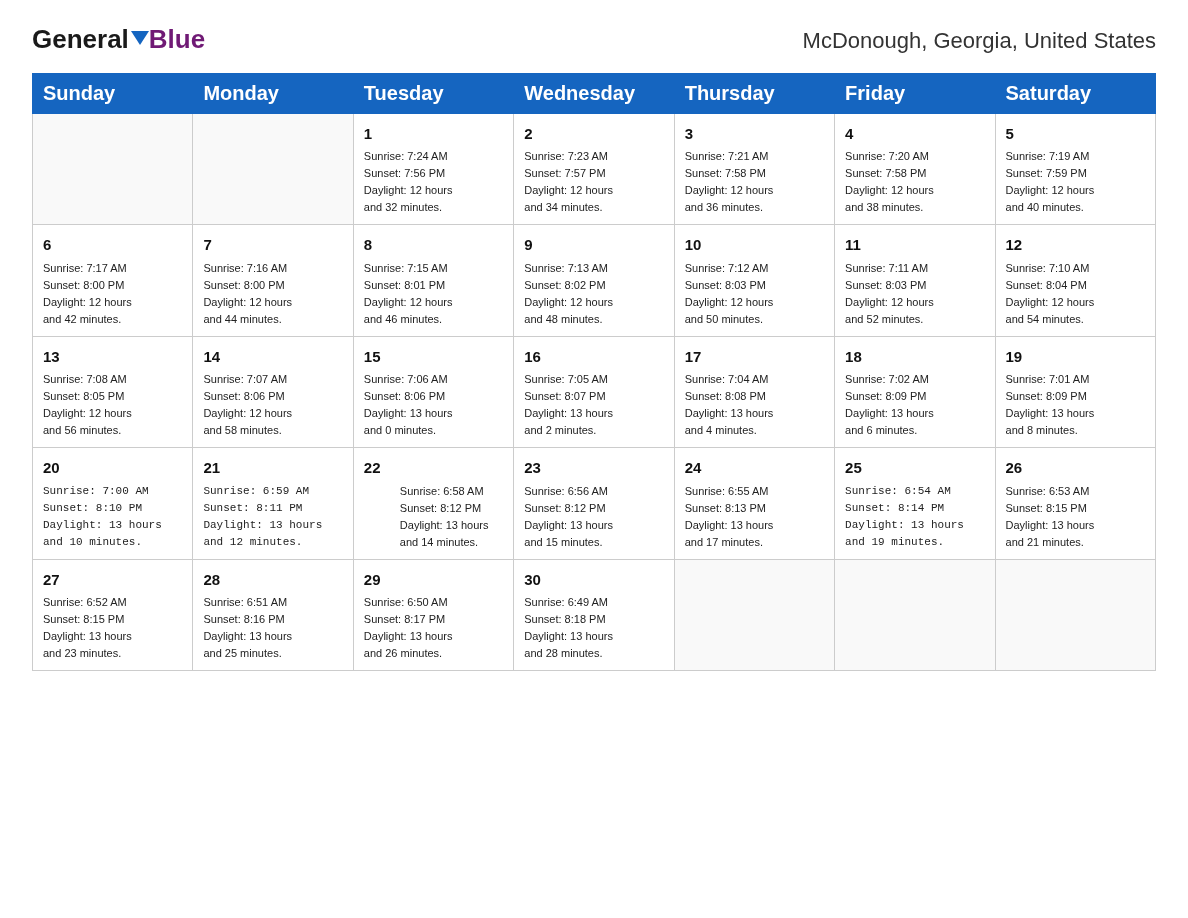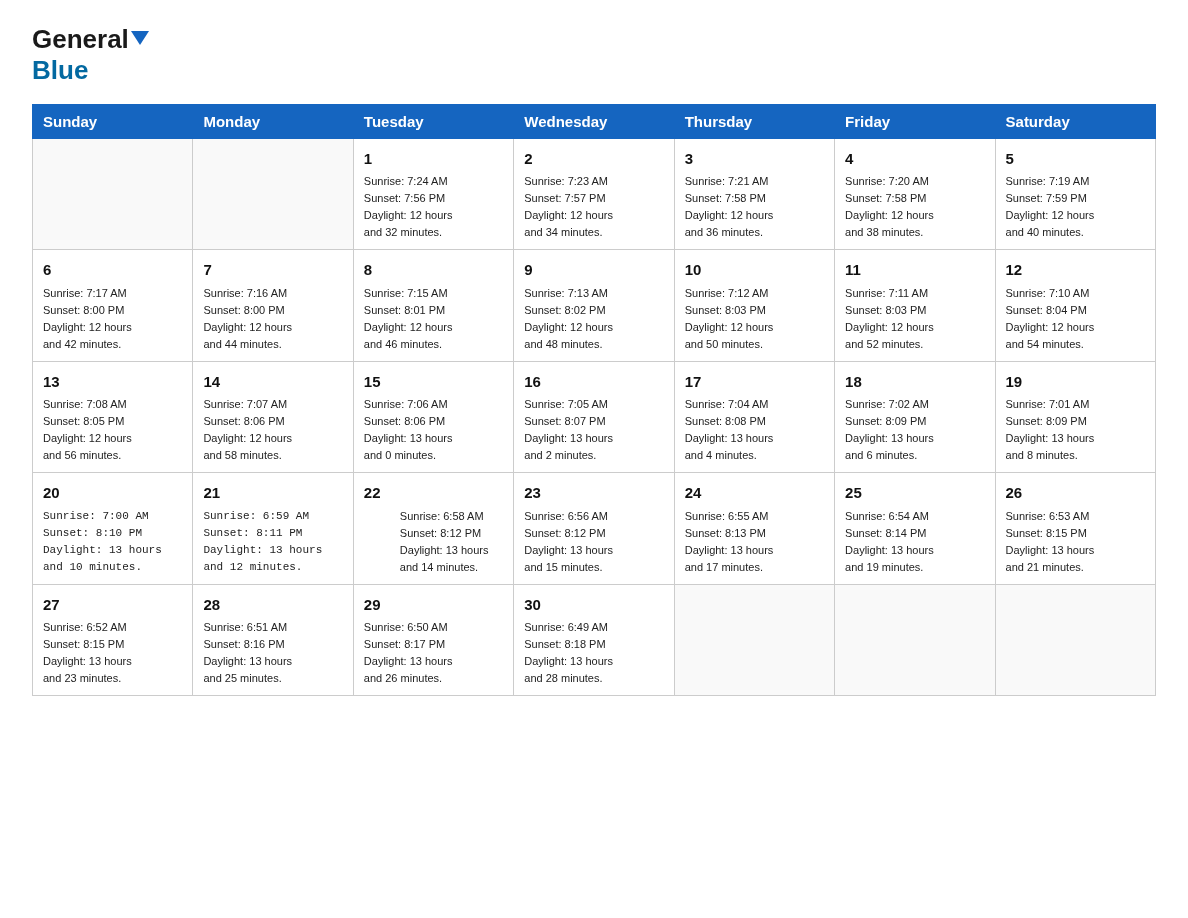--- a/index.html
+++ b/index.html
@@ -11,21 +11,20 @@
       min-height: 918px;
     }
     .header {
       display: flex;
       justify-content: space-between;
       align-items: flex-start;
       margin-bottom: 18px;
     }
     .logo {
       display: flex;
-      flex-direction: column;
       align-items: flex-start;
       justify-content: space-between;
     }
     .logo-triangle {
       display: inline-block;
       width: 0;
       height: 0;
       border-left: 9px solid transparent;
       border-right: 9px solid transparent;
       border-top: 14px solid #1565c0;
@@ -49,21 +48,21 @@
       margin-top: 4px;
     }
     .calendar {
       width: 100%;
       border-collapse: collapse;
       border: 1px solid #1565c0;
     }
     .calendar th {
       background-color: #1565c0;
       color: #fff;
-      font-size: 15px;
+      font-size: 20px;
       font-weight: 600;
       padding: 8px 10px;
       text-align: left;
       border: 1px solid #1565c0;
     }
     .calendar td {
       vertical-align: top;
       padding: 8px 10px;
       border: 1px solid #ccc;
       width: 14.28%;
@@ -96,37 +95,38 @@
       font-weight: bold;
       color: #1a1a1a;
     }
     .logo-blue-row {
       display: flex;
       align-items: center;
     }
     .logo-blue-text {
       font-size: 26px;
       font-weight: bold;
-      color: #0369a1;
+      color: #701a75;
     }
   </style>
 </head>
 <body>
 
 <div class="header">
   <div class="logo">
     <div class="logo-wrapper">
       <span class="logo-general">General</span>
       <span class="logo-triangle"></span>
     </div>
     <div class="logo-blue-row">
       <span class="logo-blue-text">Blue</span>
     </div>
   </div>
   <div class="title-block">
+    <div class="location-title">McDonough, Georgia, United States</div>
   </div>
 </div>
 
 <table class="calendar">
   <thead>
     <tr>
     <th>Sunday</th>
         <th>Monday</th>
         <th>Tuesday</th>
         <th>Wednesday</th>
@@ -308,21 +308,21 @@
         </td>
         <td>
           <div class="day-number">24</div>
           <div class="day-info" style="white-space: pre-line;">Sunrise: 6:55 AM
 Sunset: 8:13 PM
 Daylight: 13 hours
 and 17 minutes.</div>
         </td>
         <td>
           <div class="day-number">25</div>
-          <div class="day-info" style="white-space: pre-line;">Sunrise: 6:54 AM
+          <div class="day-info" style="white-space: pre-line; font-family: Liberation Mono, monospace;">Sunrise: 6:54 AM
 Sunset: 8:14 PM
 Daylight: 13 hours
 and 19 minutes.</div>
         </td>
         <td>
           <div class="day-number">26</div>
           <div class="day-info" style="white-space: pre-line;">Sunrise: 6:53 AM
 Sunset: 8:15 PM
 Daylight: 13 hours
 and 21 minutes.</div>

